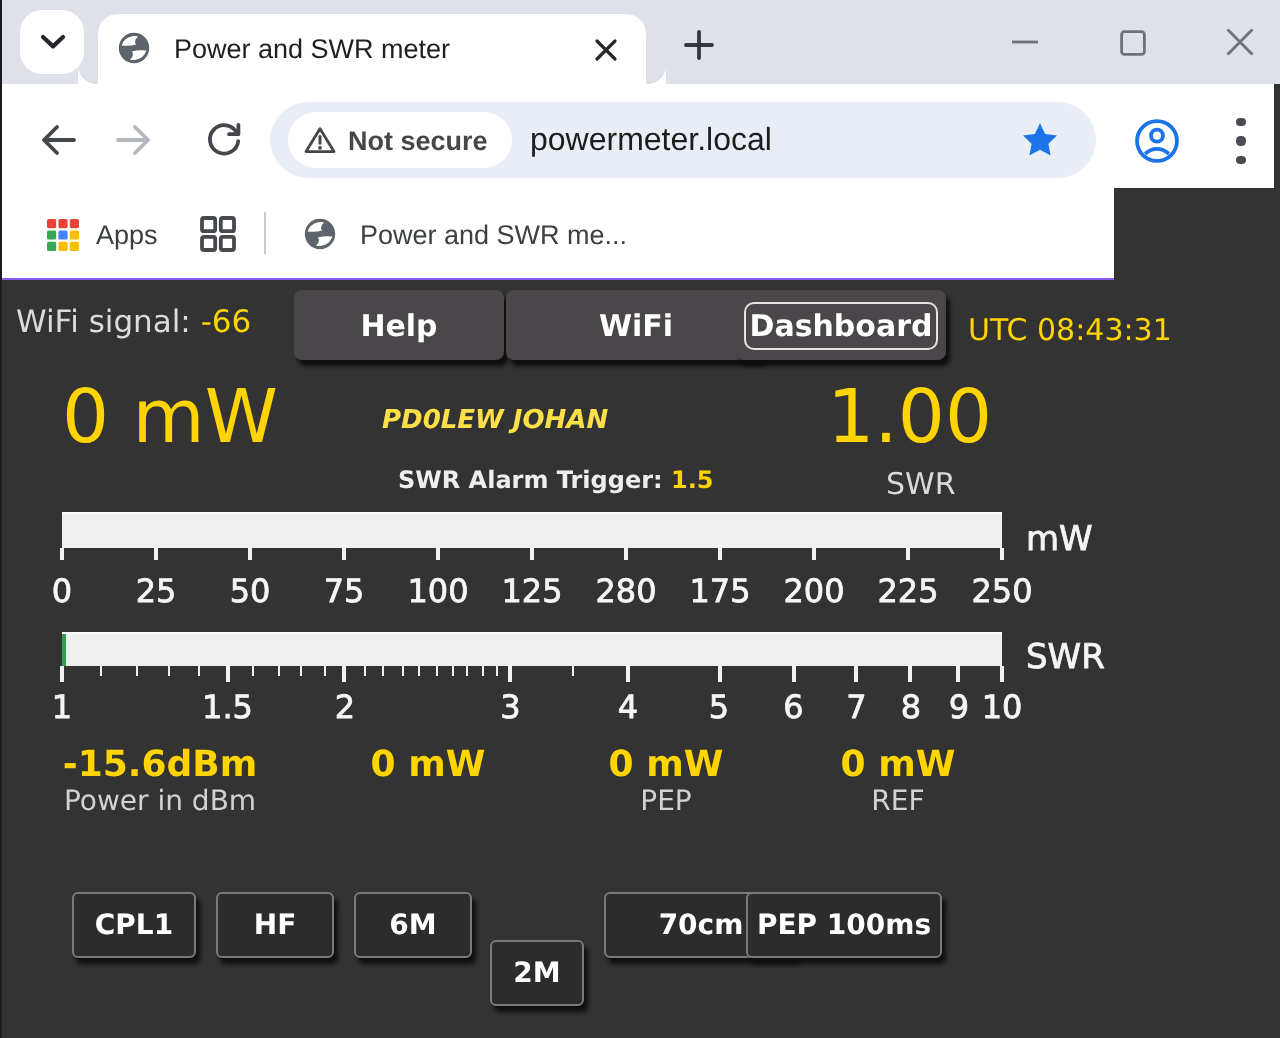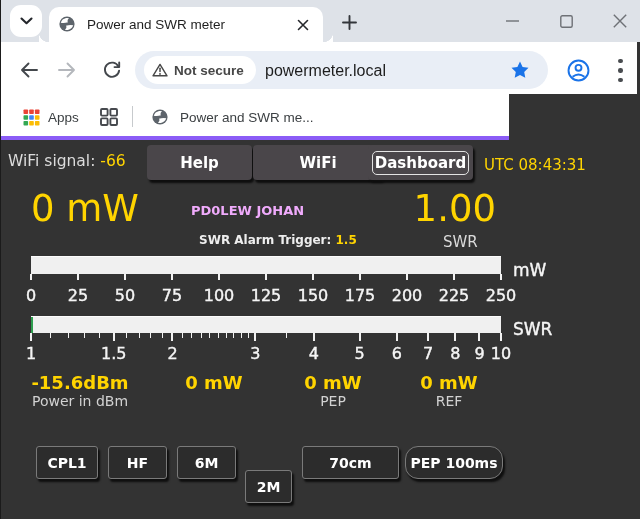--- a/index.html
+++ b/index.html
@@ -30,41 +30,41 @@
   .omnibox { position:absolute; left:134px; top:9px; width:413px; height:38px; border-radius:19px; background:#e9eef6; }
   .security-chip { position:absolute; left:9px; top:5px; height:28px; padding:0 12px 0 8px; background:#ffffff; border-radius:14px; display:flex; align-items:center; gap:6px; }
   .chip-text { font-size:13.5px; font-weight:600; color:#474747; }
   .url-text { position:absolute; left:130px; top:0; height:38px; line-height:39px; font-size:16px; color:#1d1d1d; white-space:nowrap; }
   .star-icon { position:absolute; right:18px; top:9px; width:20px; height:20px; }
   .profile-icon { position:absolute; left:566px; top:17px; width:23px; height:23px; }
   .menu-dots { position:absolute; left:612px; top:15px; width:15px; height:27px; display:flex; flex-direction:column; align-items:center; justify-content:space-between; padding:2px 0; }
   .menu-dots i { width:4.4px; height:4.4px; border-radius:50%; background:#494c50; }
 
   
-  .bookmarks { position:absolute; left:0; top:94px; width:508px; height:46px; background:#ffffff; border-bottom:4px solid #8b5cf6; }
+  .bookmarks { position:absolute; left:0; top:94px; width:556px; height:46px; background:#ffffff; border-bottom:1px solid #8b5cf6; }
   .bm-item { position:absolute; top:0; height:46px; display:flex; align-items:center; gap:8px; color:#3c4043; font-size:13.5px; }
   .bm-apps { left:22px; }
   .bm-grid { left:99px; }
   .bm-sep { position:absolute; left:131px; top:12px; width:1px; height:21px; background:#c7cacd; }
   .bm-link { left:151px; gap:12px; }
 
   
   .page { position:absolute; left:0; top:141px; width:640px; height:378px; background:#333333; color:#f2f2f2; font-family:"DejaVu Sans", sans-serif; }
   .wifi-line { position:absolute; left:7px; top:11px; font-size:15.5px; color:#dcdcdc; }
   .utc { position:absolute; left:483px; top:15px; font-size:15px; }
   .yellow { color:#ffd400; }
   .top-buttons { position:absolute; left:0; top:4px; }
   .top-btn { position:absolute; top:0; width:105px; height:35px; background:#4a464a; color:#ffffff; font-family:inherit; font-weight:bold; font-size:15px; border:none; border-radius:4px; box-shadow:2px 3px 2px #0e0e0e; cursor:pointer; }
   .top-btn:nth-child(1) { left:146px; }
   .top-btn:nth-child(2) { left:252px; width:130px; }
   .top-btn:nth-child(3) { left:367px; }
   .top-btn:nth-child(3) span { outline:1px solid #e3e3e3; outline-offset:2px; border-radius:2px; }
 
   .power-big { position:absolute; left:30px; top:49px; font-size:37px; line-height:37px; }
-  .callsign { position:absolute; left:190px; top:62px; font-size:13px; font-weight:bold; color:#f0abfc; }
+  .callsign { position:absolute; left:190px; top:62px; font-size:13px; font-weight:bold; color:#fde047;font-style:italic; }
   .swr-big { position:absolute; right:145px; top:49px; font-size:37px; line-height:37px; }
   .alarm-line { position:absolute; left:198px; top:92px; font-size:12px; font-weight:bold; color:#eeeeee; }
   .swr-caption { position:absolute; left:442px; top:92px; font-size:15px; color:#dadada; }
 
   .meter { position:absolute; left:30px; width:470px; }
   .meter-power { top:115px; }
   .meter-swr { top:175px; }
   .meter .bar { position:relative; width:470px; height:18px; background:#f0f0f0; border-top:1px solid #fdfdfd; overflow:hidden; }
   .meter-swr .bar { height:17px; }
   .meter .fill { position:absolute; left:0; top:0; height:100%; background:#2e9e4f; }
@@ -90,21 +90,21 @@
   .stat .val { font-size:18px; font-weight:bold; line-height:20px; }
   .stat .lbl { font-size:14px; color:#d2d2d2; line-height:15px; margin-top:1px; }
 
   .band-row { position:absolute; left:0; top:305px; }
   .band-btn { position:absolute; top:0; height:33px; background:#2c2c2c; color:#ffffff; font-family:inherit; font-weight:bold; font-size:14px; border:1px solid #7a7a7a; border-radius:3px; box-shadow:2px 3px 2px #0f0f0f; cursor:pointer; }
   .band-btn:nth-child(1) { left:35px; width:62px; }
   .band-btn:nth-child(2) { left:107px; width:59px; }
   .band-btn:nth-child(3) { left:176px; width:59px; }
   .band-btn:nth-child(4) { left:244px; width:47px;margin-top:24px; }
   .band-btn:nth-child(5) { left:301px; width:97px; }
-  .band-btn:nth-child(6) { left:404px; width:98px;border-radius:13px; }
+  .band-btn:nth-child(6) { left:372px; width:98px; }
 </style>
 </head>
 <body>
 
 <div class="window">
 
   <div class="tabstrip">
     <div class="tab-search-btn">
       <svg width="13" height="8" viewBox="0 0 13 8">
           <path d="M1.5 1.5 L6.5 6.2 L11.5 1.5" fill="none" stroke="#23262b" stroke-width="2.1" stroke-linecap="round" stroke-linejoin="round"></path>
@@ -251,21 +251,21 @@
           <i class="major" style="left: 422px;"></i>
           <i class="major" style="left: 469px;"></i>
         </div>
       <div class="tick-labels">
           <b style="left: 0px;">0</b>
           <b style="left: 47px;">25</b>
           <b style="left: 94px;">50</b>
           <b style="left: 141px;">75</b>
           <b style="left: 188px;">100</b>
           <b style="left: 235px;">125</b>
-          <b style="left: 282px;">150</b>
+          <b style="left: 282px;">280</b>
           <b style="left: 329px;">175</b>
           <b style="left: 376px;">200</b>
           <b style="left: 423px;">225</b>
           <b style="left: 470px;">250</b>
         </div>
     </div>
     <div class="meter meter-swr">
       <div class="bar">
           <div class="fill" style="width: 2px;"></div>
         </div>

